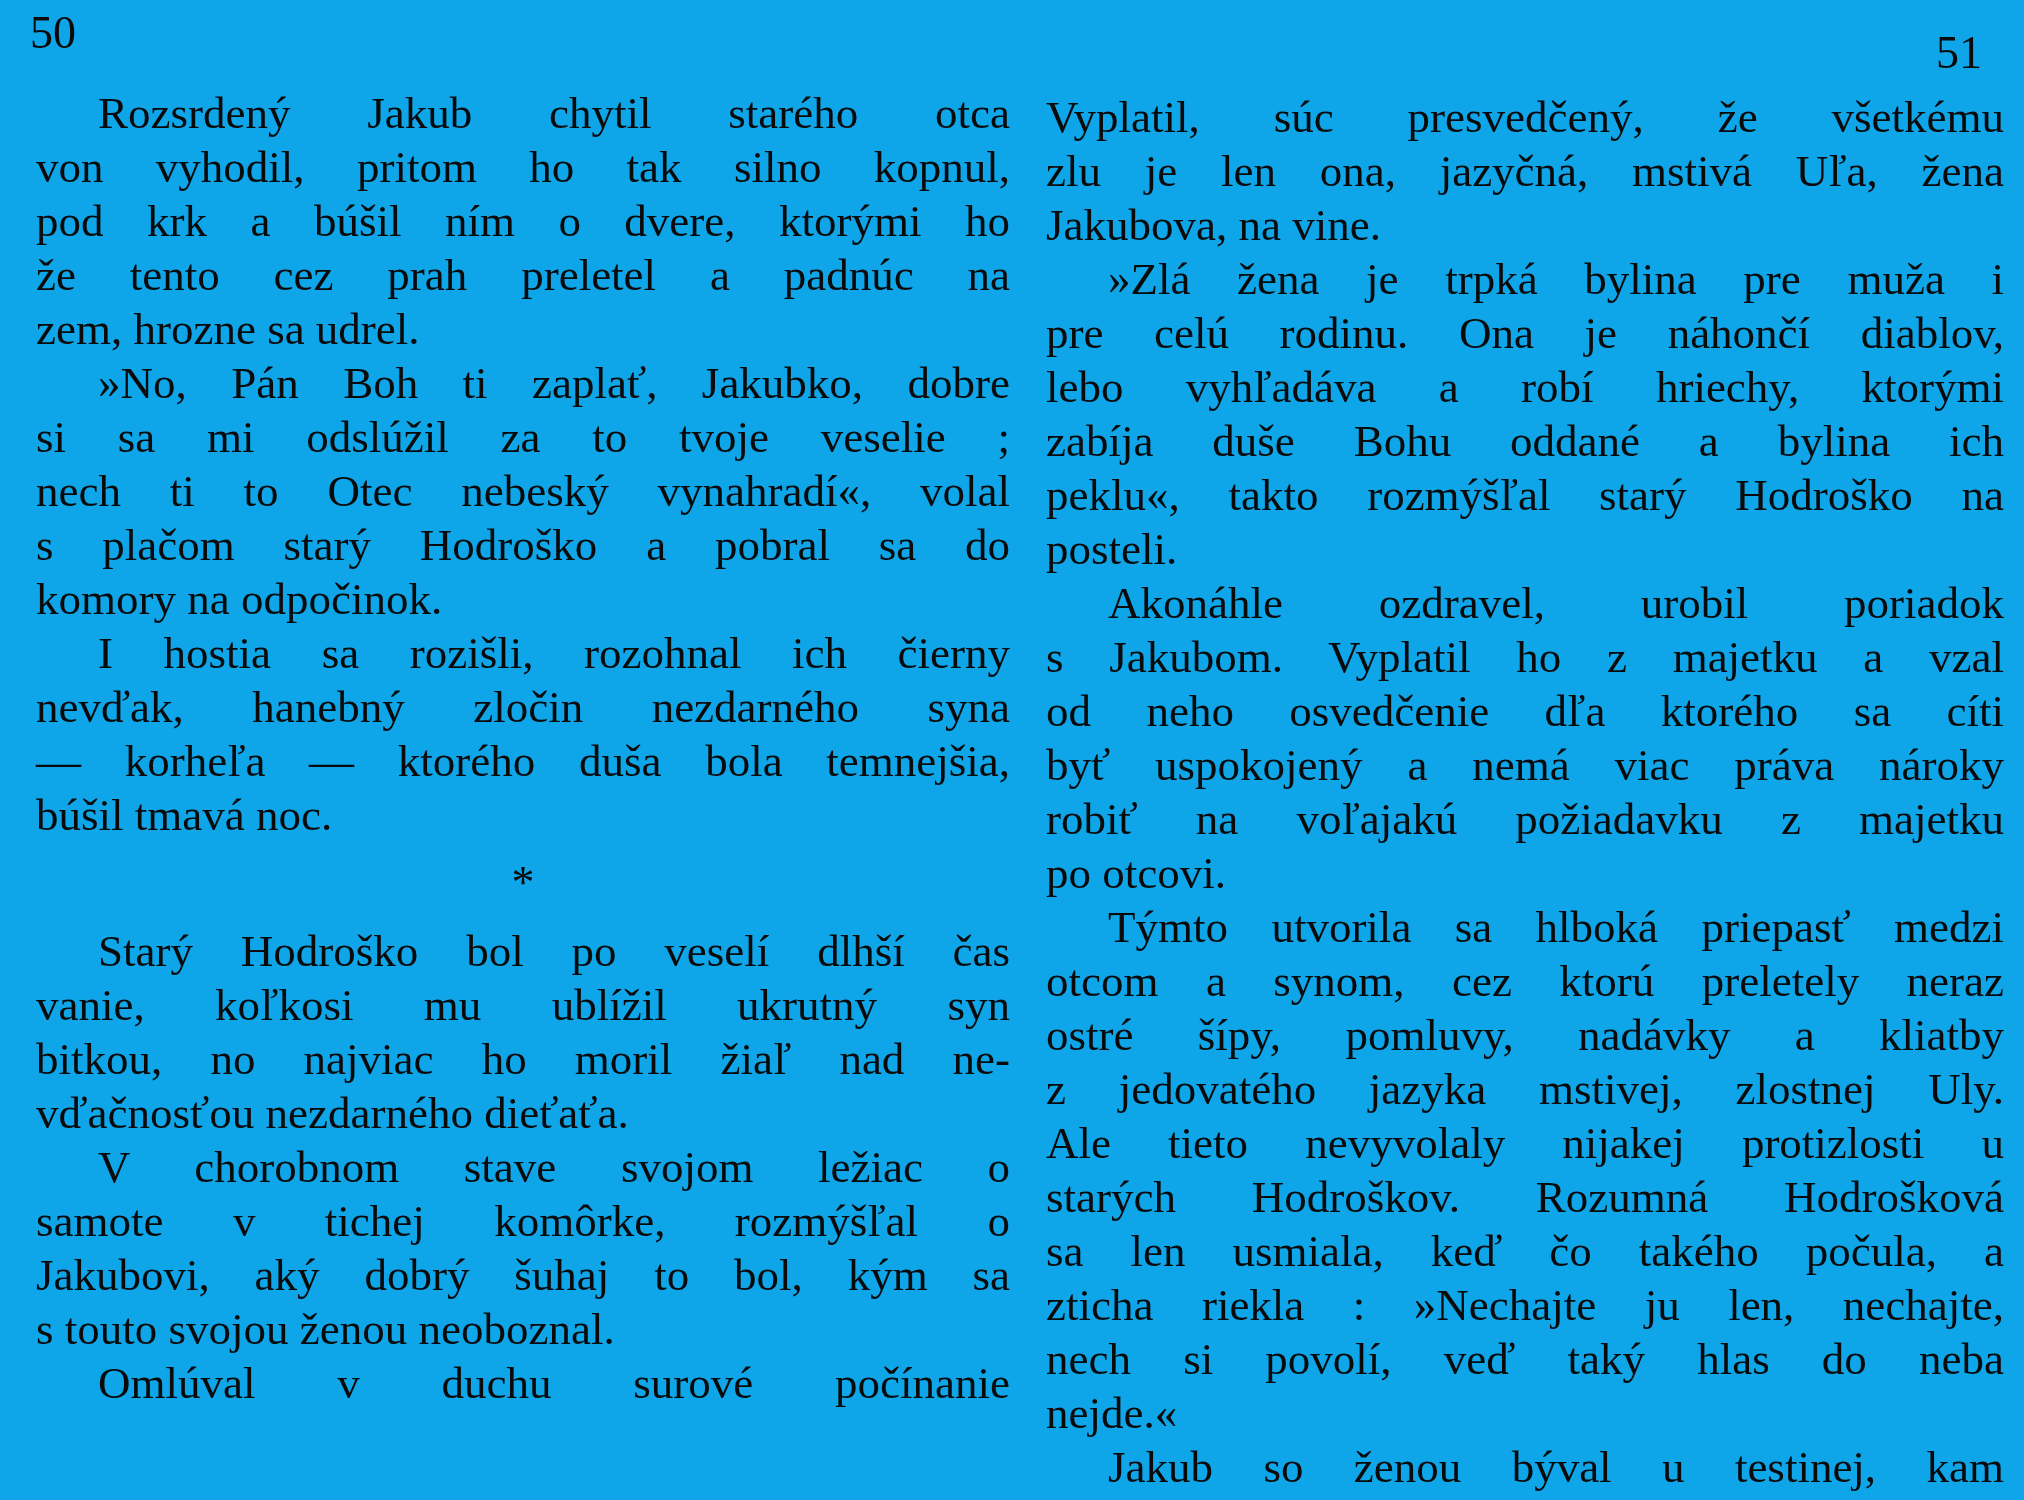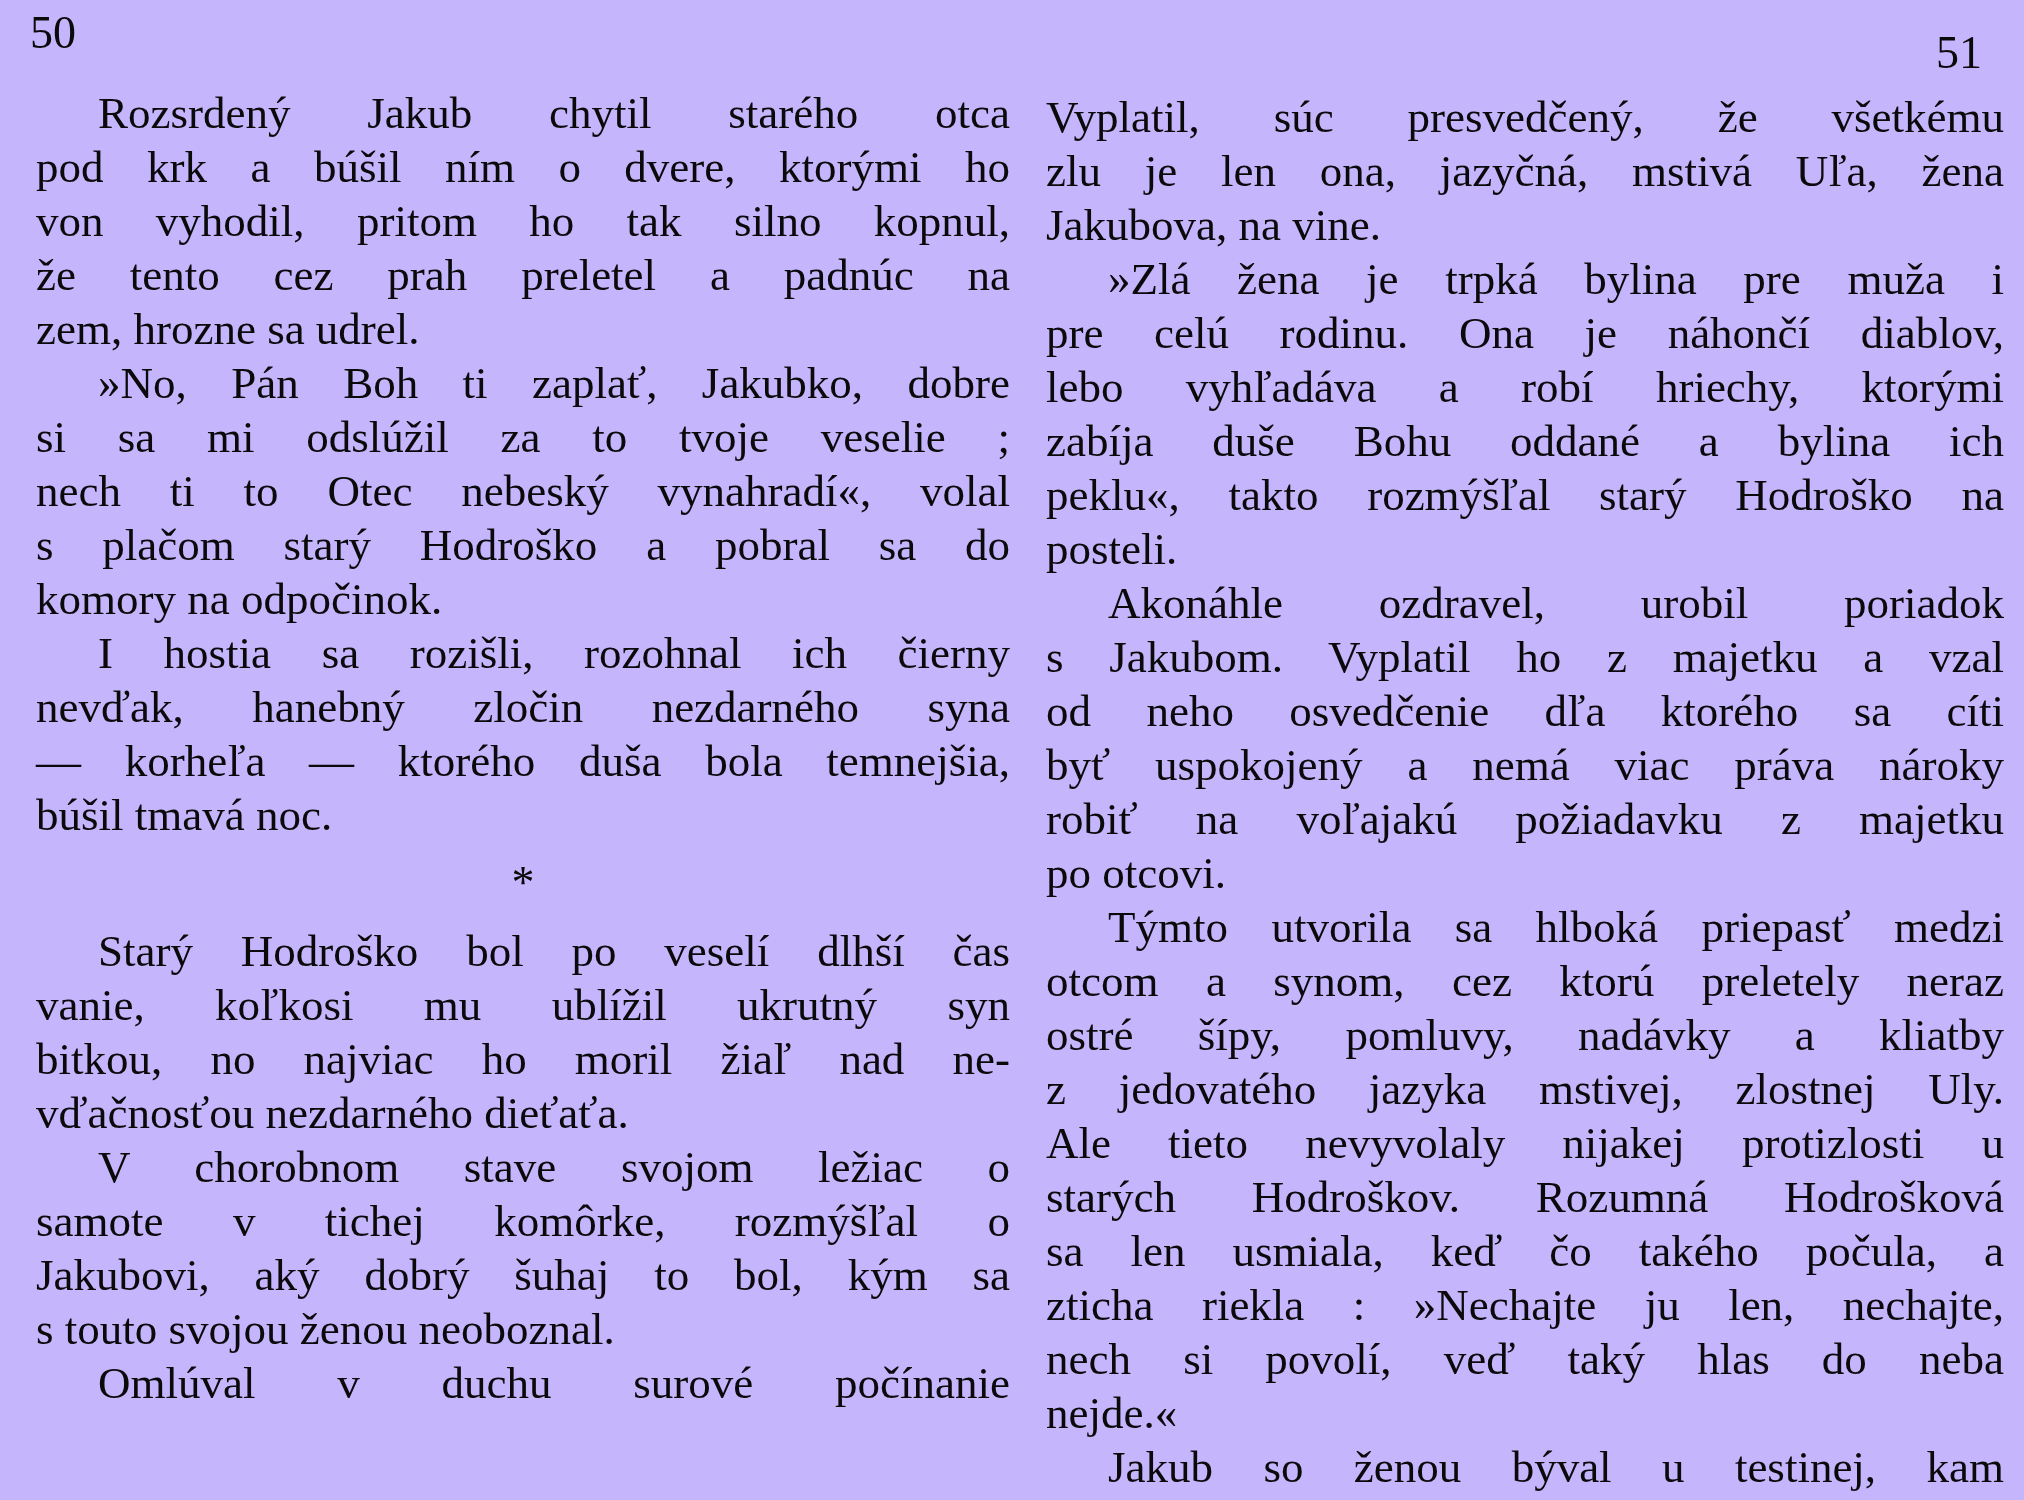--- a/index.html
+++ b/index.html
@@ -4,21 +4,21 @@
 <style>
   html, body { margin: 0; padding: 0; }
   body {
     width: 2024px; height: 1500px;
     background: #ffffff;
     position: relative;
     overflow: hidden;
     font-family: "Liberation Serif", "DejaVu Serif", serif;
     color: #0a0a0a;
   }
-  .sheet { position: absolute; inset: 0; background: #c4b5fd; }
+  .sheet { position: absolute; inset: 0; background: #0ea5e9; }
   .pagenum { position: absolute; font-size: 46px; line-height: 1; }
   .pagenum.pn-left  { left: 30px;  top: 10px; }
   .pagenum.pn-right { left: 1936px; top: 30px; }
   .col { position: absolute; font-size: 45px; line-height: 54px; }
   .col-left  { left: 36px;   top: 86px; width: 974px; }
   .col-right { left: 1046px; top: 90px; width: 958px; }
   .para { margin: 0; }
   .line {
     text-align: justify;
     text-align-last: justify;
@@ -39,22 +39,22 @@
 
 <div class="sheet">
 
   <div class="pagenum pn-left">50</div>
   <div class="pagenum pn-right">51</div>
 
   <div class="col col-left">
 
     <div class="para">
       <div class="line first">Rozsrdený Jakub chytil starého otca</div>
+      <div class="line">von vyhodil, pritom ho tak silno kopnul,</div>
       <div class="line">pod krk a búšil ním o dvere, ktorými ho</div>
-      <div class="line">von vyhodil, pritom ho tak silno kopnul,</div>
       <div class="line">že tento cez prah preletel a padnúc na</div>
       <div class="line end">zem, hrozne sa udrel.</div>
     </div>
 
     <div class="para">
       <div class="line first">»No, Pán Boh ti zaplať, Jakubko, dobre</div>
       <div class="line">si sa mi odslúžil za to tvoje veselie ;</div>
       <div class="line">nech ti to Otec nebeský vynahradí«, volal</div>
       <div class="line">s plačom starý Hodroško a pobral sa do</div>
       <div class="line end">komory na odpočinok.</div>

